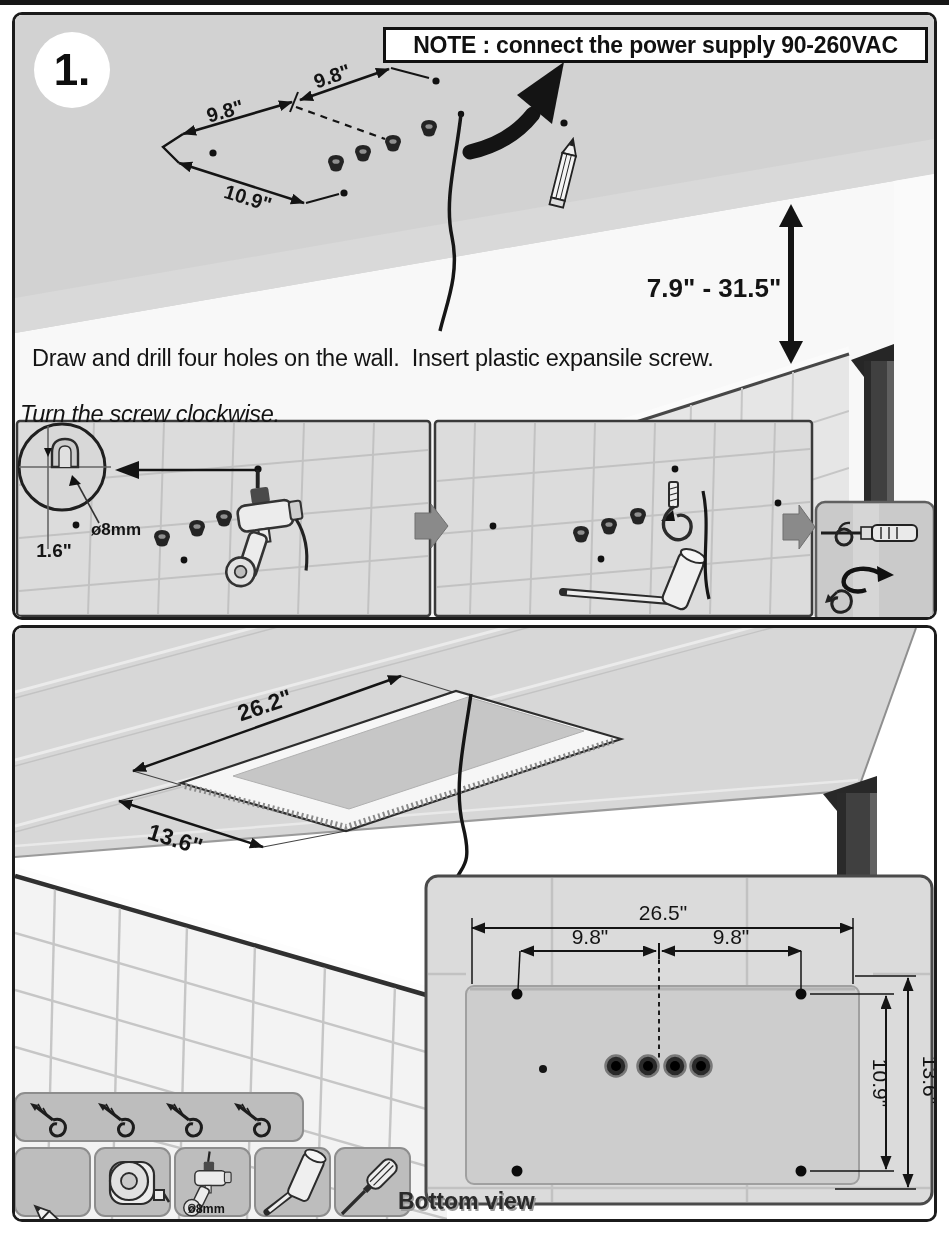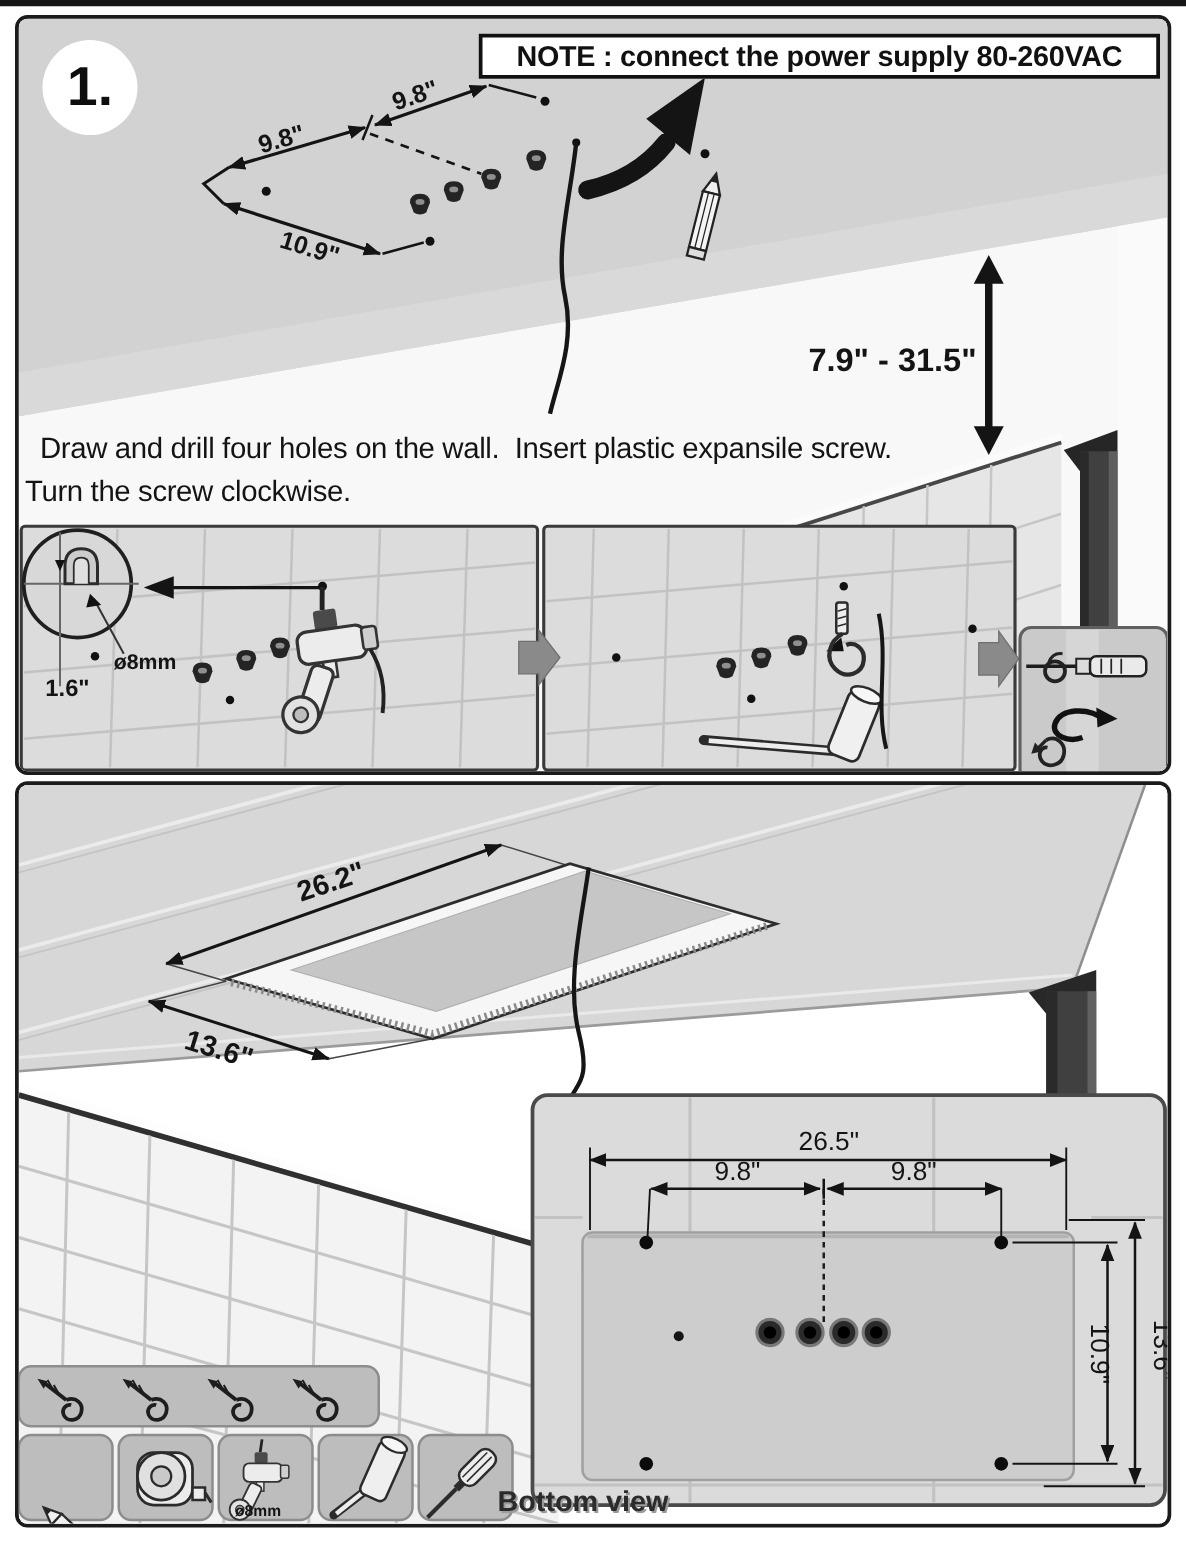--- a/index.html
+++ b/index.html
@@ -12,21 +12,21 @@
   .panel svg{position:absolute;left:0;top:0;}
   .note-box{position:absolute;left:368px;top:12px;width:539px;height:30px;background:#fff;
     border:3px solid #111;display:flex;align-items:center;justify-content:center;
     font-size:23px;font-weight:600;color:#111;white-space:pre;letter-spacing:-0.2px;}
   .step-circle{position:absolute;left:19px;top:17px;width:76px;height:76px;border-radius:50%;
     background:#fff;display:flex;align-items:center;justify-content:center;
     font-size:44px;font-weight:bold;color:#0e0e0e;}
   .instr{position:absolute;left:5px;color:#141414;font-size:23.5px;font-weight:400;
     white-space:pre;letter-spacing:-0.3px;}
   #instr1{top:330px;margin-left:12px;}
-  #instr2{top:365px;}
+  #instr2{top:386px;font-style:italic;}
   text{font-family:"Liberation Sans",sans-serif;}
   .dim{font-weight:bold;fill:#141414;}
   .dim2{font-weight:400;fill:#141414;}
 </style>
 </head>
 <body>
 
 <div class="stage">
   <div class="topline"></div>
 
@@ -235,21 +235,21 @@
           <rect x="-7" y="16" width="14" height="46" fill="#f4f4f4" stroke="#222" stroke-width="1.8"></rect>
           <line x1="-2.3" y1="16" x2="-2.3" y2="62" stroke="#222" stroke-width="1"></line>
           <line x1="2.3" y1="16" x2="2.3" y2="62" stroke="#222" stroke-width="1"></line>
           <rect x="-7" y="62" width="14" height="7" fill="#dddddd" stroke="#222" stroke-width="1.8"></rect>
         </g>
         <path d="M446,99 C441,145 429,185 437,222 S431,290 425,316" fill="none" stroke="#161616" stroke-width="3.5"></path>
       </g>
     </svg>
 
     <div class="note-box">
-      <span>NOTE : connect the power supply 80-260VAC</span>
+      <span>NOTE : connect the power supply 90-260VAC</span>
     </div>
     <div class="step-circle">
       <span>1.</span>
     </div>
     <div class="instr" id="instr1">Draw and drill four holes on the wall.  Insert plastic expansile screw.</div>
     <div class="instr" id="instr2">Turn the screw clockwise.</div>
   </section>
 
   <section class="panel" id="p2">
     <svg width="919" height="591" viewBox="0 0 919 591">

